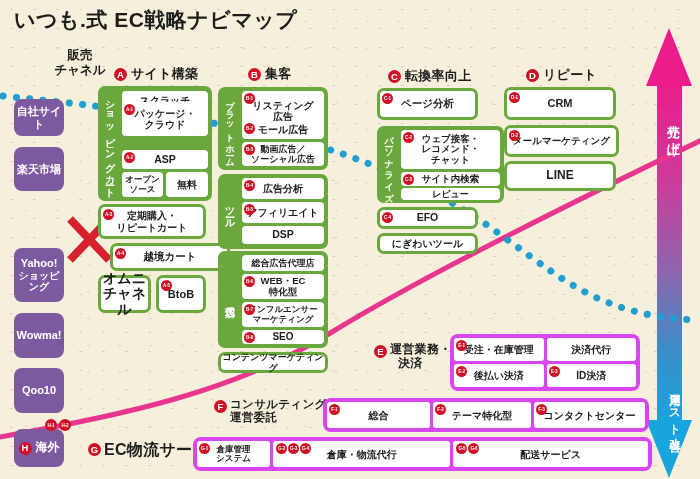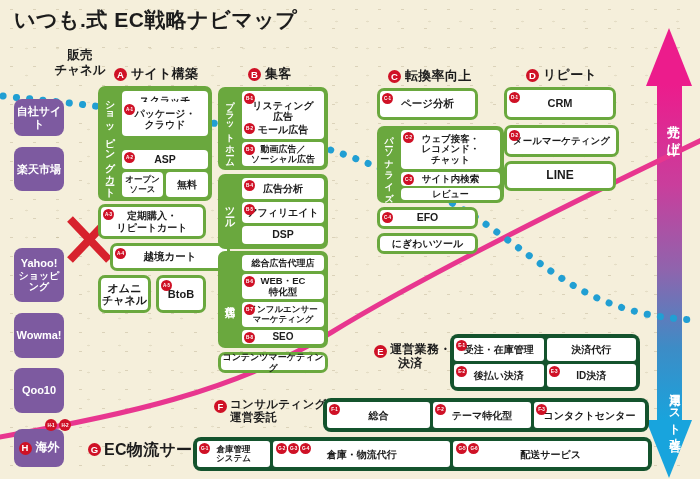--- a/index.html
+++ b/index.html
@@ -24,21 +24,21 @@
   .vlabel{position:absolute;left:0;top:0;width:23px;height:100%;color:#fff;font-weight:bold;
         writing-mode:vertical-rl;text-orientation:upright;display:flex;align-items:center;
         justify-content:center;font-size:10px;letter-spacing:1px;}
   .badge{position:absolute;left:2px;top:2px;width:11px;height:11px;border-radius:50%;background:#cf1126;
         color:#fff;font-weight:bold;font-size:4.6px;display:flex;align-items:center;justify-content:center;
         z-index:12;letter-spacing:-.2px;}
   .secbadge{position:absolute;width:13px;height:13px;border-radius:50%;background:#cf1126;color:#fff;
         font-weight:bold;font-size:9.5px;display:flex;align-items:center;justify-content:center;z-index:10;}
   .sechead{position:absolute;font-weight:bold;font-size:13px;z-index:10;letter-spacing:.3px;line-height:1.15;}
   
-  .obox{position:absolute;background:#14532d;border-radius:8px;z-index:10;display:flex;gap:3px;
+  .obox{position:absolute;background:#d946ef;border-radius:8px;z-index:10;display:flex;gap:3px;
         padding:4px;box-sizing:border-box;}
   .obox.grid2{display:grid;grid-template-columns:1fr 1fr;grid-auto-rows:1fr;}
   .ocell{position:relative;background:#fff;border-radius:3px;display:flex;flex-direction:column;
         align-items:center;justify-content:center;text-align:center;font-weight:bold;line-height:1.1;
         font-size:10px;flex:1;}
   .badges{position:absolute;left:3px;top:2px;display:flex;gap:1px;}
   .badges .badge{position:static;}
   
   .arrow-body{position:absolute;left:657px;top:84px;width:25px;height:338px;z-index:2;
         background:linear-gradient(180deg,#ec1c8c 0%,#c93e9c 30%,#8f64ad 55%,#3d8cc6 78%,#18a4dd 100%);}
@@ -125,21 +125,21 @@
   </div>
   <div class="gbox" style="left:98px;top:204px;width:108px;height:35px;font-size:10px">
     <span class="badge">A-3</span>
     <span>定期購入・</span>
     <span>リピートカート</span>
   </div>
   <div class="gbox" style="left:110px;top:243px;width:120px;height:28px;font-size:10.5px">
     <span class="badge">A-4</span>
     <span>越境カート</span>
   </div>
-  <div class="gbox" style="left:98px;top:275px;width:53px;height:38px;font-size:11px">
+  <div class="gbox" style="left:98px;top:275px;width:53px;height:38px;font-size:14px">
     <span>オムニ</span>
     <span>チャネル</span>
   </div>
   <div class="gbox" style="left:156px;top:275px;width:50px;height:38px;font-size:11px">
     <span class="badge">A-5</span>
     <span>BtoB</span>
   </div>
 
   <div class="secbadge" style="left:248px;top:68px">B</div>
   <div class="sechead" style="left:265px;top:67px">集客</div>

